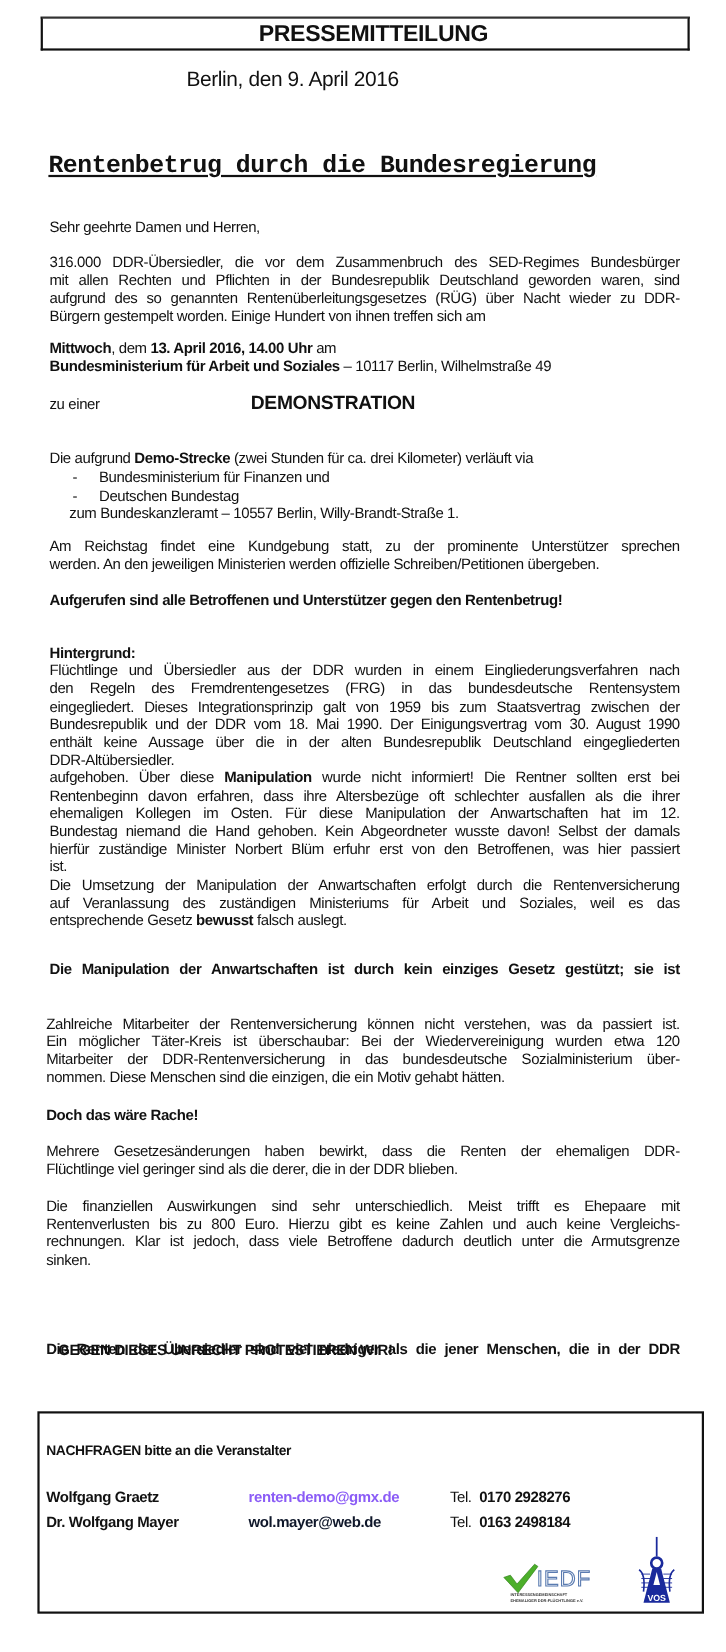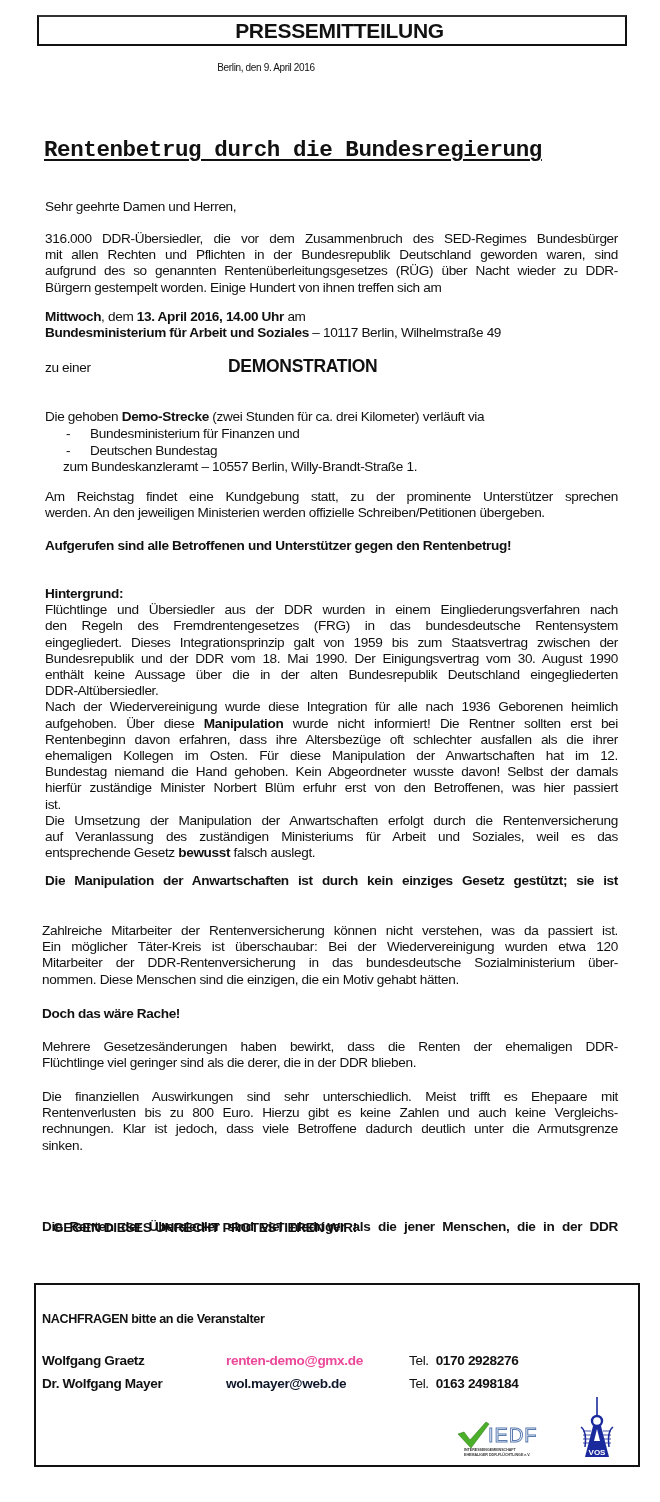--- a/index.html
+++ b/index.html
@@ -13,21 +13,21 @@
   b, .b { font-weight: bold; }
 
   #header-box {
     left: 37px; top: 15px; width: 586px; height: 27px;
     border: 2px solid #111; border-top-color: #333;
     text-align: center;
   }
   #header-title {
     font-size: 21px; font-weight: bold; line-height: 27px; letter-spacing: -0.3px; margin-left: 15px;
   }
-  #date-line { left: 0; width: 532px; top: 62px; text-align: center; font-size: 10px; letter-spacing: -0.35px; }
+  #date-line { left: 0; width: 532px; top: 62px; text-align: center; font-size: 19px; letter-spacing: -0.35px; }
 
   #headline {
     left: 44px; top: 137px; font-size: 22.5px; font-weight: bold;
     text-decoration: underline; text-decoration-thickness: 2px; text-underline-offset: 3px;
     letter-spacing: -0.4px;
     font-family: Liberation Mono, monospace;
   }
 
   .para { left: 45px; width: 573px; }
 
@@ -69,41 +69,40 @@
 </div>
 
 <div class="abs txt para" style="top:309px">
   <div><b>Mittwoch</b><span>, dem </span><b>13. April 2016, 14.00 Uhr</b><span> am</span></div>
   <div><b>Bundesministerium für Arbeit und Soziales</b><span> – 10117  Berlin, Wilhelmstraße 49</span></div>
 </div>
 
 <div id="demo-label" class="abs txt">zu einer</div>
 <div id="demo-title" class="abs">DEMONSTRATION</div>
 
-<div class="abs txt para" style="top:409px"><span>Die gehoben </span><b>Demo-Strecke</b><span> (zwei Stunden für ca. drei Kilometer) verläuft via</span></div>
+<div class="abs txt para" style="top:409px"><span>Die aufgrund </span><b>Demo-Strecke</b><span> (zwei Stunden für ca. drei Kilometer) verläuft via</span></div>
 <div class="abs txt route-item" style="top:426px"><span class="dash">-</span><span>Bundesministerium für Finanzen und</span></div>
 <div class="abs txt route-item" style="top:443px"><span class="dash">-</span><span>Deutschen Bundestag</span></div>
 <div id="route-dest" class="abs txt" style="top:459px">zum Bundeskanzleramt  – 10557 Berlin, Willy-Brandt-Straße 1.</div>
 
 <div class="abs txt para" style="top:489px">
   <div class="just-line">Am Reichstag findet eine Kundgebung statt, zu der prominente Unterstützer sprechen</div>
   <div>werden. An den jeweiligen Ministerien werden offizielle Schreiben/Petitionen übergeben.</div>
 </div>
 
 <div class="abs txt para b" style="top:538px">Aufgerufen sind alle Betroffenen und Unterstützer gegen den Rentenbetrug!</div>
 
 <div class="abs txt para" style="top:586px">
   <div class="b">Hintergrund:</div>
   <div class="just-line">Flüchtlinge und Übersiedler aus der DDR wurden in einem Eingliederungsverfahren nach</div>
   <div class="just-line">den Regeln des Fremdrentengesetzes (FRG) in das bundesdeutsche Rentensystem</div>
   <div class="just-line">eingegliedert. Dieses Integrationsprinzip galt von 1959 bis zum Staatsvertrag zwischen der</div>
   <div class="just-line">Bundesrepublik und der DDR vom 18. Mai 1990. Der Einigungsvertrag vom 30. August 1990</div>
   <div class="just-line">enthält keine Aussage über die in der alten Bundesrepublik Deutschland eingegliederten</div>
   <div>DDR-Altübersiedler.</div>
-  <div class="just-line">Nach der Wiedervereinigung wurde diese Integration für alle nach 1936 Geborenen heimlich</div>
   <div class="just-line"><span>aufgehoben. Über diese </span><b>Manipulation</b><span> wurde nicht informiert! Die Rentner sollten erst bei</span></div>
   <div class="just-line">Rentenbeginn davon erfahren, dass ihre Altersbezüge oft schlechter ausfallen als die ihrer</div>
   <div class="just-line">ehemaligen Kollegen im Osten. Für diese Manipulation der Anwartschaften hat im 12.</div>
   <div class="just-line">Bundestag niemand die Hand gehoben. Kein Abgeordneter wusste davon! Selbst der damals</div>
   <div class="just-line">hierfür zuständige Minister Norbert Blüm erfuhr erst von den Betroffenen, was hier passiert</div>
   <div>ist.</div>
   <div class="just-line">Die Umsetzung der Manipulation der Anwartschaften erfolgt durch die Rentenversicherung</div>
   <div class="just-line">auf Veranlassung des zuständigen Ministeriums für Arbeit und Soziales, weil es das</div>
   <div><span>entsprechende Gesetz </span><b>bewusst</b><span> falsch auslegt.</span></div>
 </div>
@@ -136,21 +135,21 @@
 <div class="abs txt b" style="top:1171px; left:42px; width:576px;margin-top:48px;">
   <div class="just-line">Die Renten der Übersiedler sind viel niedriger als die jener Menschen, die in der DDR</div>
 </div>
 
 <div class="abs txt b" style="top:1220px; left:53px;text-align:right;">GEGEN DIESES UNRECHT PROTESTIEREN WIR!</div>
 
 <div id="contact-box" class="abs"></div>
 <div class="abs txt" style="top:1311px; left:42px; font-size:12.6px;"><b>NACHFRAGEN</b><b> bitte an die Veranstalter</b></div>
 
 <div class="abs txt contact-name" style="top:1353px">Wolfgang Graetz</div>
-<a class="abs txt contact-email" style="top: 1353px; color: #ec4899;" href="mailto:renten-demo@gmx.de">renten-demo@gmx.de</a>
+<a class="abs txt contact-email" style="top: 1353px; color: #8b5cf6;" href="mailto:renten-demo@gmx.de">renten-demo@gmx.de</a>
 <div class="abs txt contact-tel" style="top:1353px"><span>Tel.</span>&nbsp; <b>0170 2928276</b></div>
 
 <div class="abs txt contact-name" style="top:1376px">Dr. Wolfgang Mayer</div>
 <a class="abs txt contact-email" style="top: 1376px; color: #0f172a;" href="mailto:wol.mayer@web.de">wol.mayer@web.de</a>
 <div class="abs txt contact-tel" style="top:1376px"><span>Tel.</span>&nbsp; <b>0163 2498184</b></div>
 
 <div id="logo-iedf" class="abs">
   <svg width="90" height="40" viewBox="0 0 90 40">
     <path d="M2 14 L8 12 L14 20 L30 2 L33 4 L15 28 Z" fill="#4caf2a" stroke="#2f7f1a" stroke-width="0.6"></path>
     <text x="32" y="22" font-family="Liberation Sans, sans-serif" font-size="20" fill="none" stroke="#5a7bb0" stroke-width="1" letter-spacing="1">IEDF</text>

